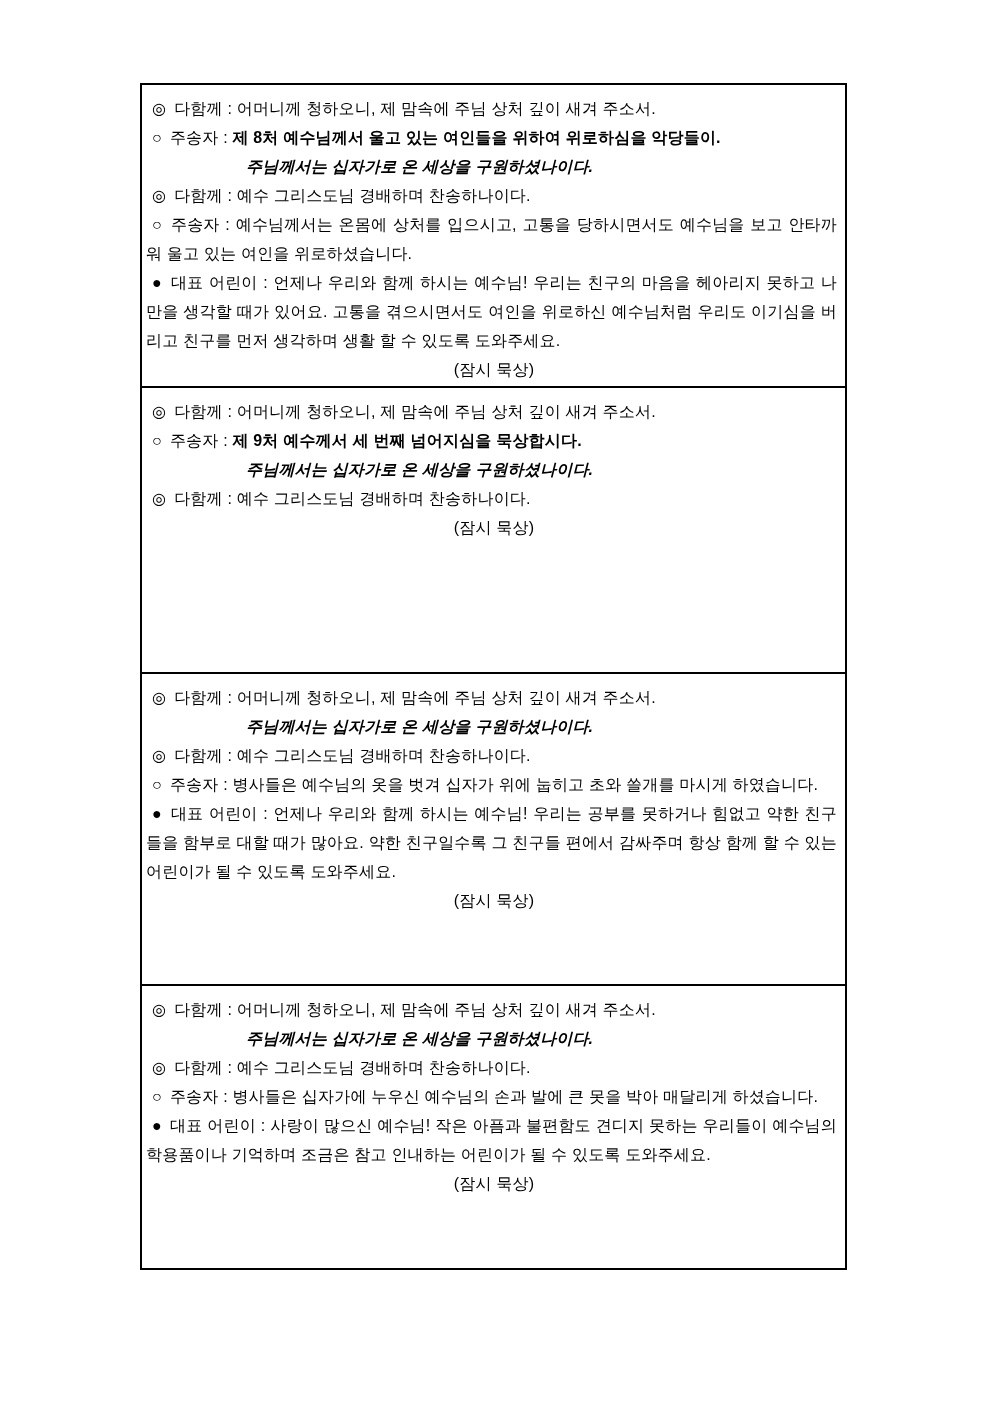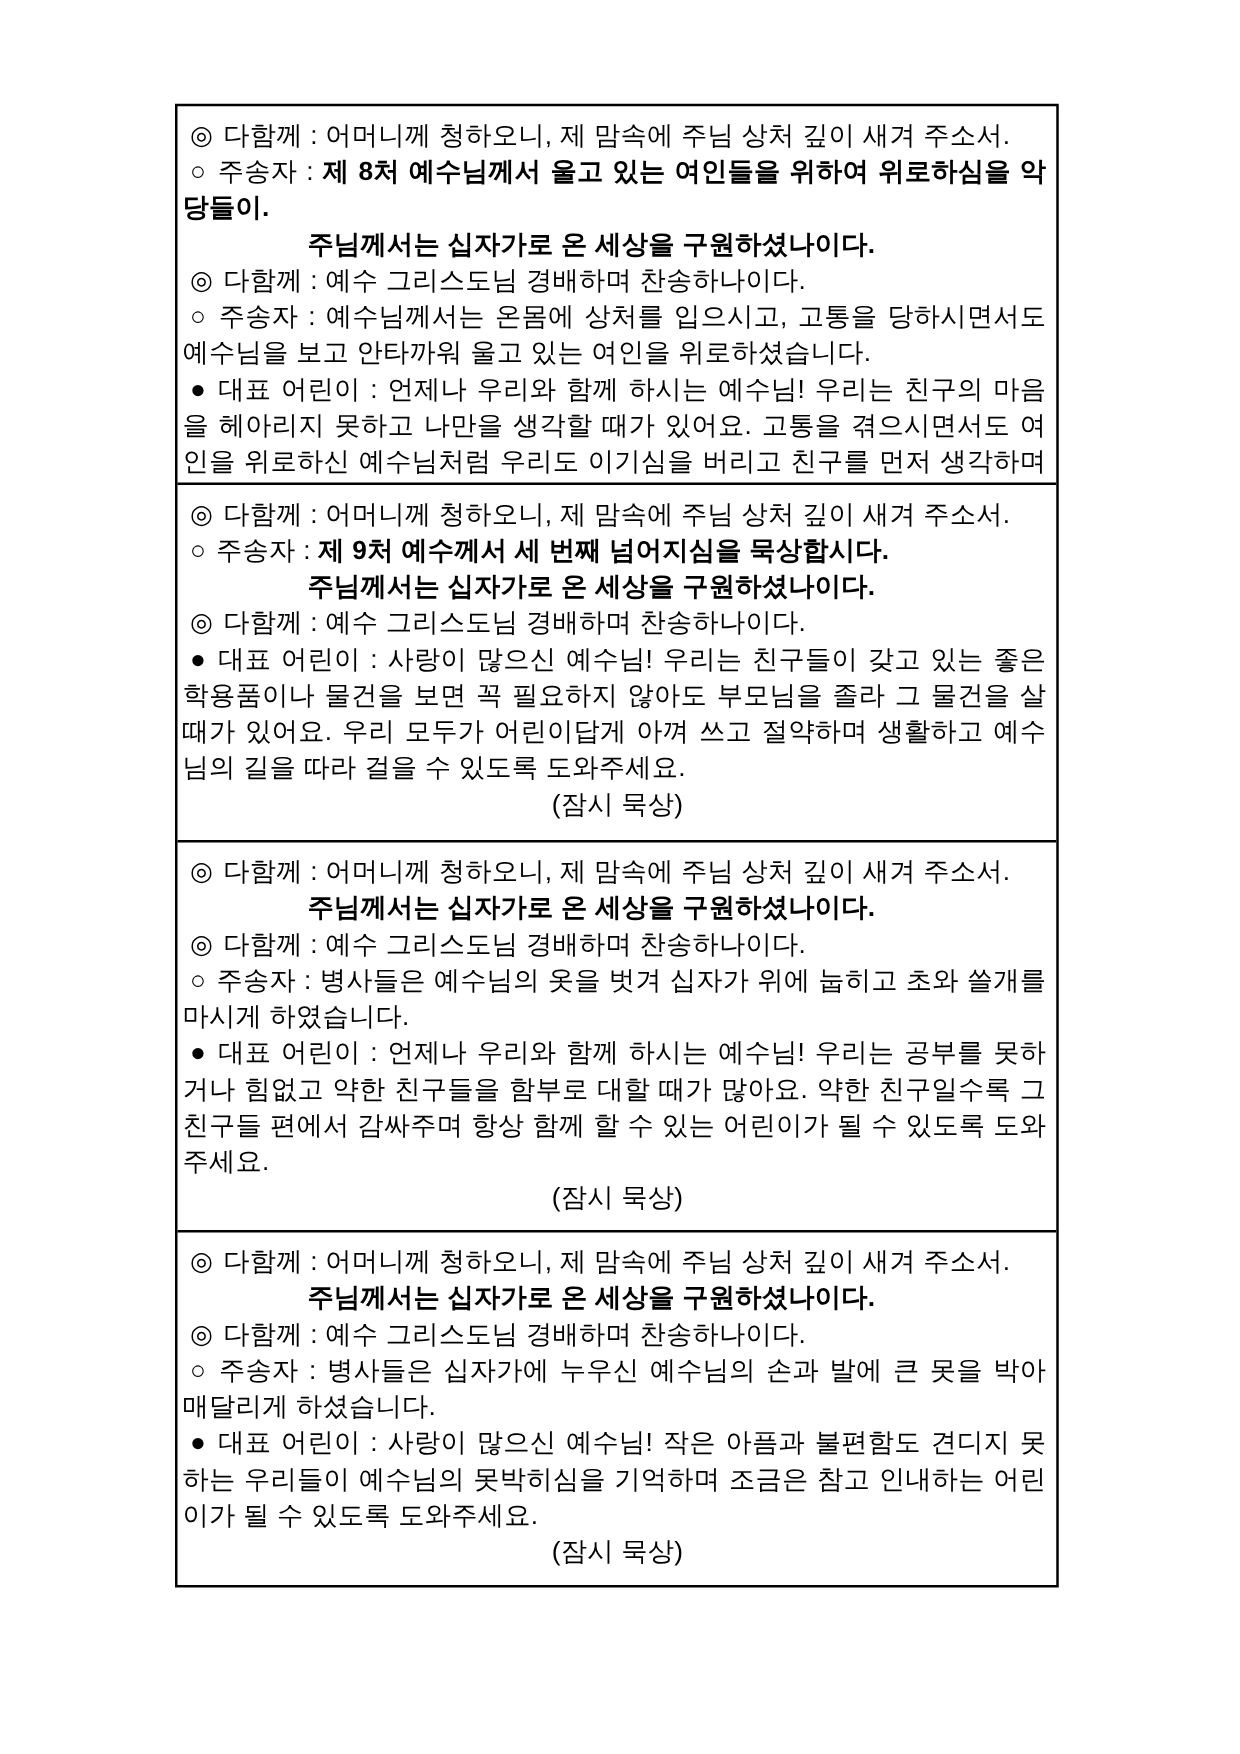--- a/index.html
+++ b/index.html
@@ -23,38 +23,39 @@
     border-bottom: 2px solid #000000;
     padding: 9px 8px 0 4px;
     overflow: hidden;
   }
   .section:last-of-type { border-bottom: none; }
   .section:nth-of-type(1) { height: 303px; }
   .section:nth-of-type(2) { height: 286px; }
   .section:nth-of-type(3) { height: 312px; }
   .section:nth-of-type(4) { height: 282px; }
   .line {
-    font-size: 21px;
+    font-size: 16px;
     line-height: 29px;
     text-align: justify;
     text-indent: 6px;
     letter-spacing: 0.2px;
   }
   .line b { font-weight: bold; }
   .marker {
     display: inline;
     margin-right: 8px;
     font-style: normal;
     font-weight: normal;
   }
   .refrain-line {
     text-indent: 0;
     padding-left: 100px;
     text-align: left;
     font-weight: bold;
+    font-style: italic;
   }
   .meditation-line {
     text-indent: 5px;
     text-align: center;
   }
 </style>
 </head>
 <body>
 
 <div class="stations-table">
@@ -66,34 +67,33 @@
     <p class="line"><span class="marker">○</span><span>주송자</span><span> : </span><span>예수님께서는 온몸에 상처를 입으시고, 고통을 당하시면서도 예수님을 보고 안타까워 울고 있는 여인을 위로하셨습니다.</span></p>
     <p class="line"><span class="marker">●</span><span>대표 어린이</span><span> : </span><span>언제나 우리와 함께 하시는 예수님! 우리는 친구의 마음을 헤아리지 못하고 나만을 생각할 때가 있어요. 고통을 겪으시면서도 여인을 위로하신 예수님처럼 우리도 이기심을 버리고 친구를 먼저 생각하며 생활 할 수 있도록 도와주세요.</span></p>
     <p class="line meditation-line"><span>(잠시 묵상)</span></p>
   </div>
 
   <div class="section">
     <p class="line"><span class="marker">◎</span><span>다함께</span><span> : </span><span>어머니께 청하오니, 제 맘속에 주님 상처 깊이 새겨 주소서.</span></p>
     <p class="line"><span class="marker">○</span><span>주송자</span><span> : </span><b>제 9처 예수께서 세 번째 넘어지심을 묵상합시다.</b></p>
     <p class="line refrain-line"><b>주님께서는 십자가로 온 세상을 구원하셨나이다.</b></p>
     <p class="line"><span class="marker">◎</span><span>다함께</span><span> : </span><span>예수 그리스도님 경배하며 찬송하나이다.</span></p>
-    <p class="line"><span class="marker">●</span><span>대표 어린이</span><span> : </span><span>사랑이 많으신 예수님! 우리는 친구들이 갖고 있는 좋은 학용품이나 물건을 보면 꼭 필요하지 않아도 부모님을 졸라 그 물건을 살 때가 있어요. 우리 모두가 어린이답게 아껴 쓰고 절약하며 생활하고 예수님의 길을 따라 걸을 수 있도록 도와주세요.</span></p>
     <p class="line meditation-line"><span>(잠시 묵상)</span></p>
   </div>
 
   <div class="section">
     <p class="line"><span class="marker">◎</span><span>다함께</span><span> : </span><span>어머니께 청하오니, 제 맘속에 주님 상처 깊이 새겨 주소서.</span></p>
     <p class="line refrain-line"><b>주님께서는 십자가로 온 세상을 구원하셨나이다.</b></p>
     <p class="line"><span class="marker">◎</span><span>다함께</span><span> : </span><span>예수 그리스도님 경배하며 찬송하나이다.</span></p>
     <p class="line"><span class="marker">○</span><span>주송자</span><span> : </span><span>병사들은 예수님의 옷을 벗겨 십자가 위에 눕히고 초와 쓸개를 마시게 하였습니다.</span></p>
     <p class="line"><span class="marker">●</span><span>대표 어린이</span><span> : </span><span>언제나 우리와 함께 하시는 예수님! 우리는 공부를 못하거나 힘없고 약한 친구들을 함부로 대할 때가 많아요. 약한 친구일수록 그 친구들 편에서 감싸주며 항상 함께 할 수 있는 어린이가 될 수 있도록 도와주세요.</span></p>
     <p class="line meditation-line"><span>(잠시 묵상)</span></p>
   </div>
 
   <div class="section">
     <p class="line"><span class="marker">◎</span><span>다함께</span><span> : </span><span>어머니께 청하오니, 제 맘속에 주님 상처 깊이 새겨 주소서.</span></p>
     <p class="line refrain-line"><b>주님께서는 십자가로 온 세상을 구원하셨나이다.</b></p>
     <p class="line"><span class="marker">◎</span><span>다함께</span><span> : </span><span>예수 그리스도님 경배하며 찬송하나이다.</span></p>
     <p class="line"><span class="marker">○</span><span>주송자</span><span> : </span><span>병사들은 십자가에 누우신 예수님의 손과 발에 큰 못을 박아 매달리게 하셨습니다.</span></p>
-    <p class="line"><span class="marker">●</span><span>대표 어린이</span><span> : </span><span>사랑이 많으신 예수님! 작은 아픔과 불편함도 견디지 못하는 우리들이 예수님의 못박히심을 기억하며 조금은 참고 인내하는 어린이가 될 수 있도록 도와주세요.</span></p>
+    <p class="line"><span class="marker">●</span><span>대표 어린이</span><span> : </span><span>사랑이 많으신 예수님! 작은 아픔과 불편함도 견디지 못하는 우리들이 예수님의 학용품이나 기억하며 조금은 참고 인내하는 어린이가 될 수 있도록 도와주세요.</span></p>
     <p class="line meditation-line"><span>(잠시 묵상)</span></p>
   </div>
 </div>
 
 </body></html>

